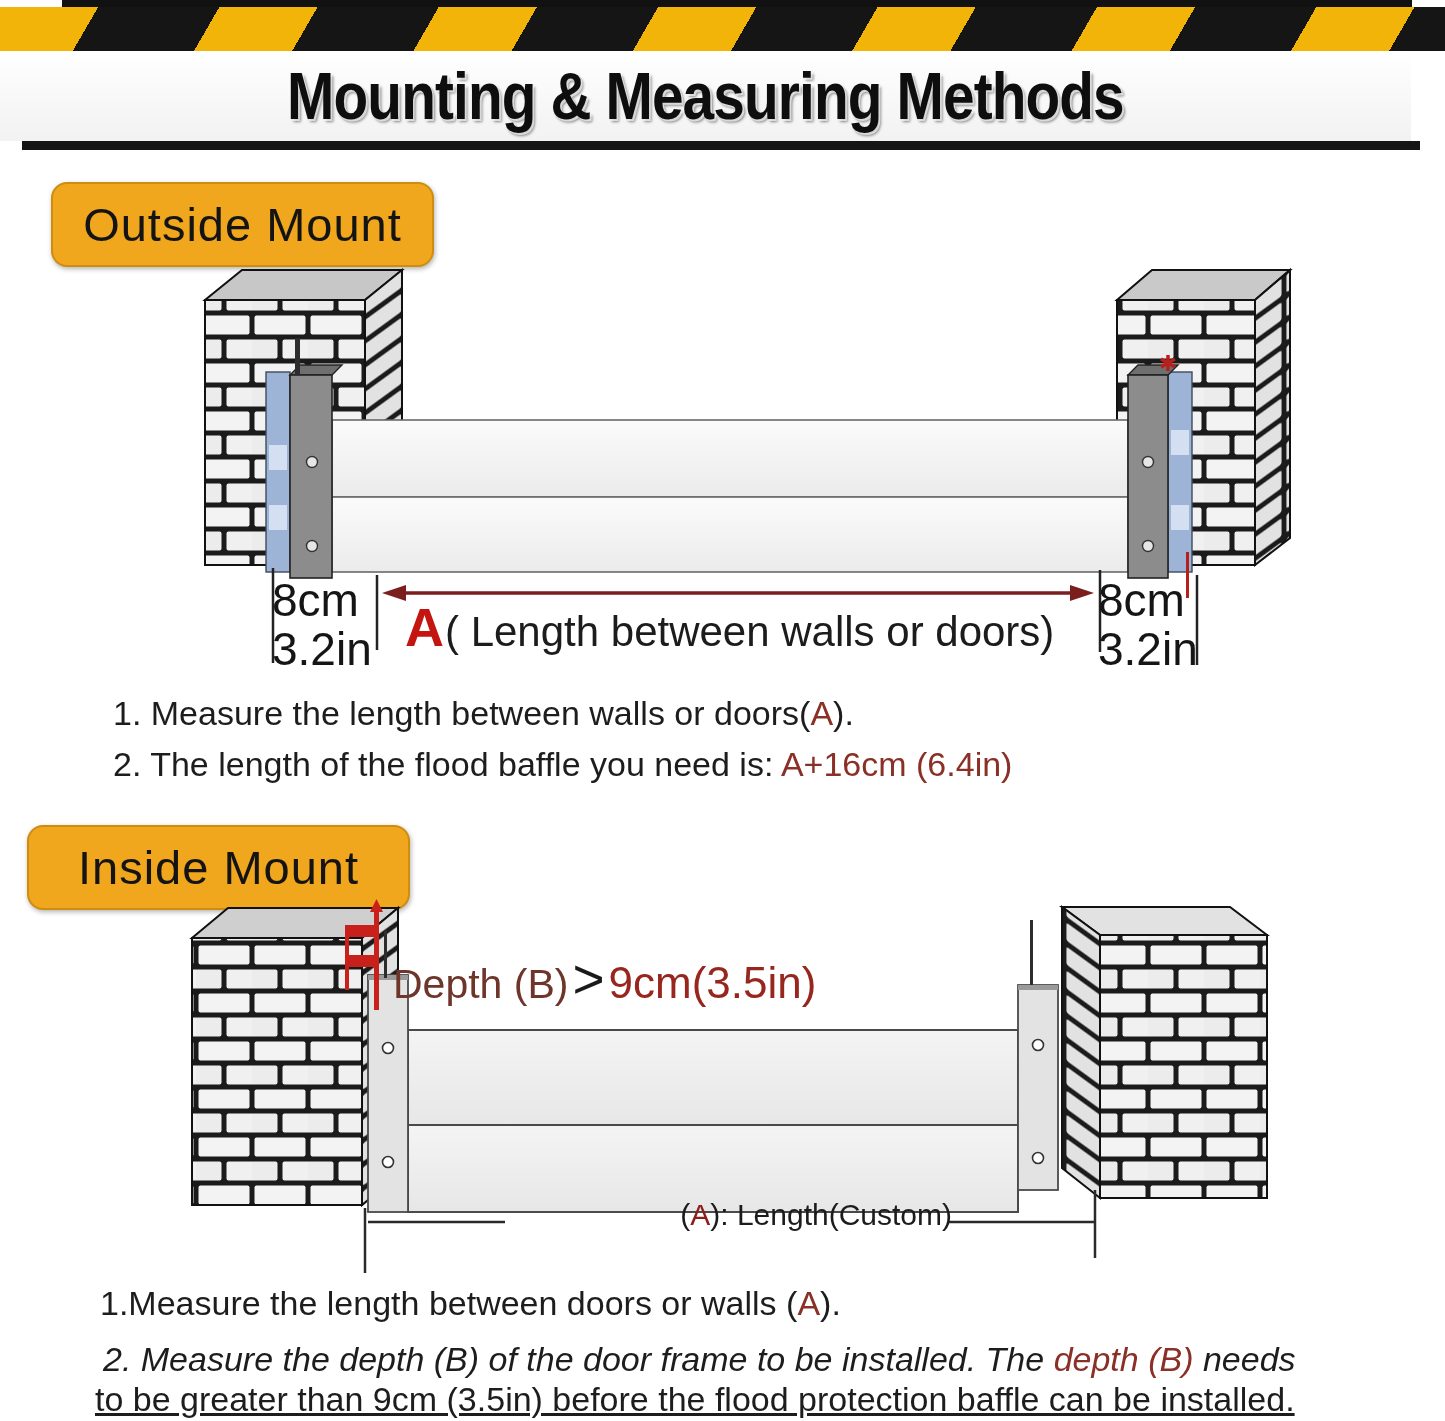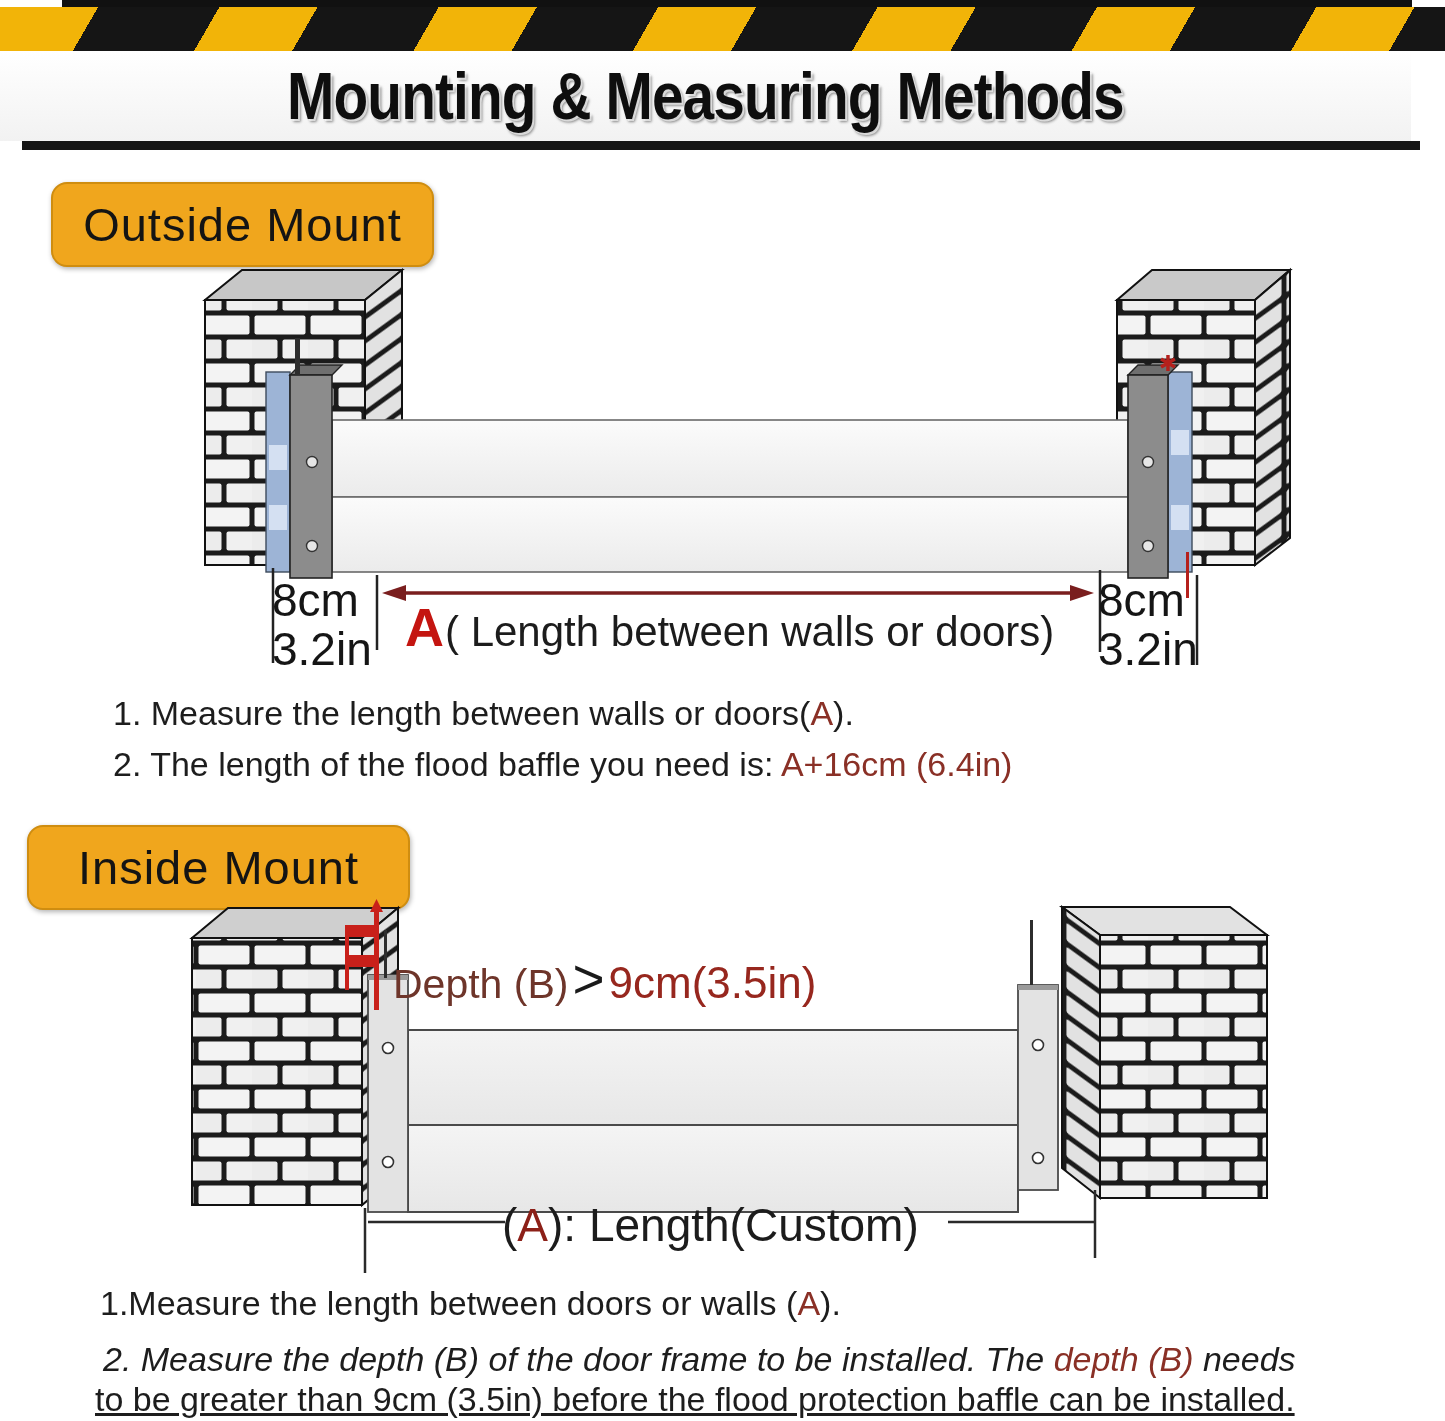--- a/index.html
+++ b/index.html
@@ -40,21 +40,21 @@
   .meas{
     width:80px;text-align:center;font-size:46px;line-height:49px;color:#151515;
   }
   .span-label{display:flex;align-items:baseline;white-space:nowrap;}
   .span-label .big-a{font-size:54px;font-weight:bold;color:#c41510;margin-right:1px;}
   .span-label .rest{font-size:42px;color:#1c1c1c;}
   .depth-label{display:flex;align-items:baseline;white-space:nowrap;}
   .depth-label .d-pre{font-size:41px;color:#6e352a;}
   .depth-label .d-gt{font-size:55px;color:#1a1a1a;margin:0 4px;}
   .depth-label .d-val{font-size:44px;color:#97271e;margin-top:42px;}
-  .len-label{width:450px;text-align:left;font-size:46px;color:#1c1c1c;white-space:nowrap;}
+  .len-label{width:450px;text-align:right;font-size:30px;color:#1c1c1c;white-space:nowrap;}
   .len-label .red-a{color:#8c2018;}
   .step{font-size:34px;color:#1d1d1d;white-space:nowrap;}
   .step .em{color:#8a3026;}
   
   svg{display:block;}
 </style>
 </head>
 <body>
 
 <div class="abs top-black-bar"></div>

